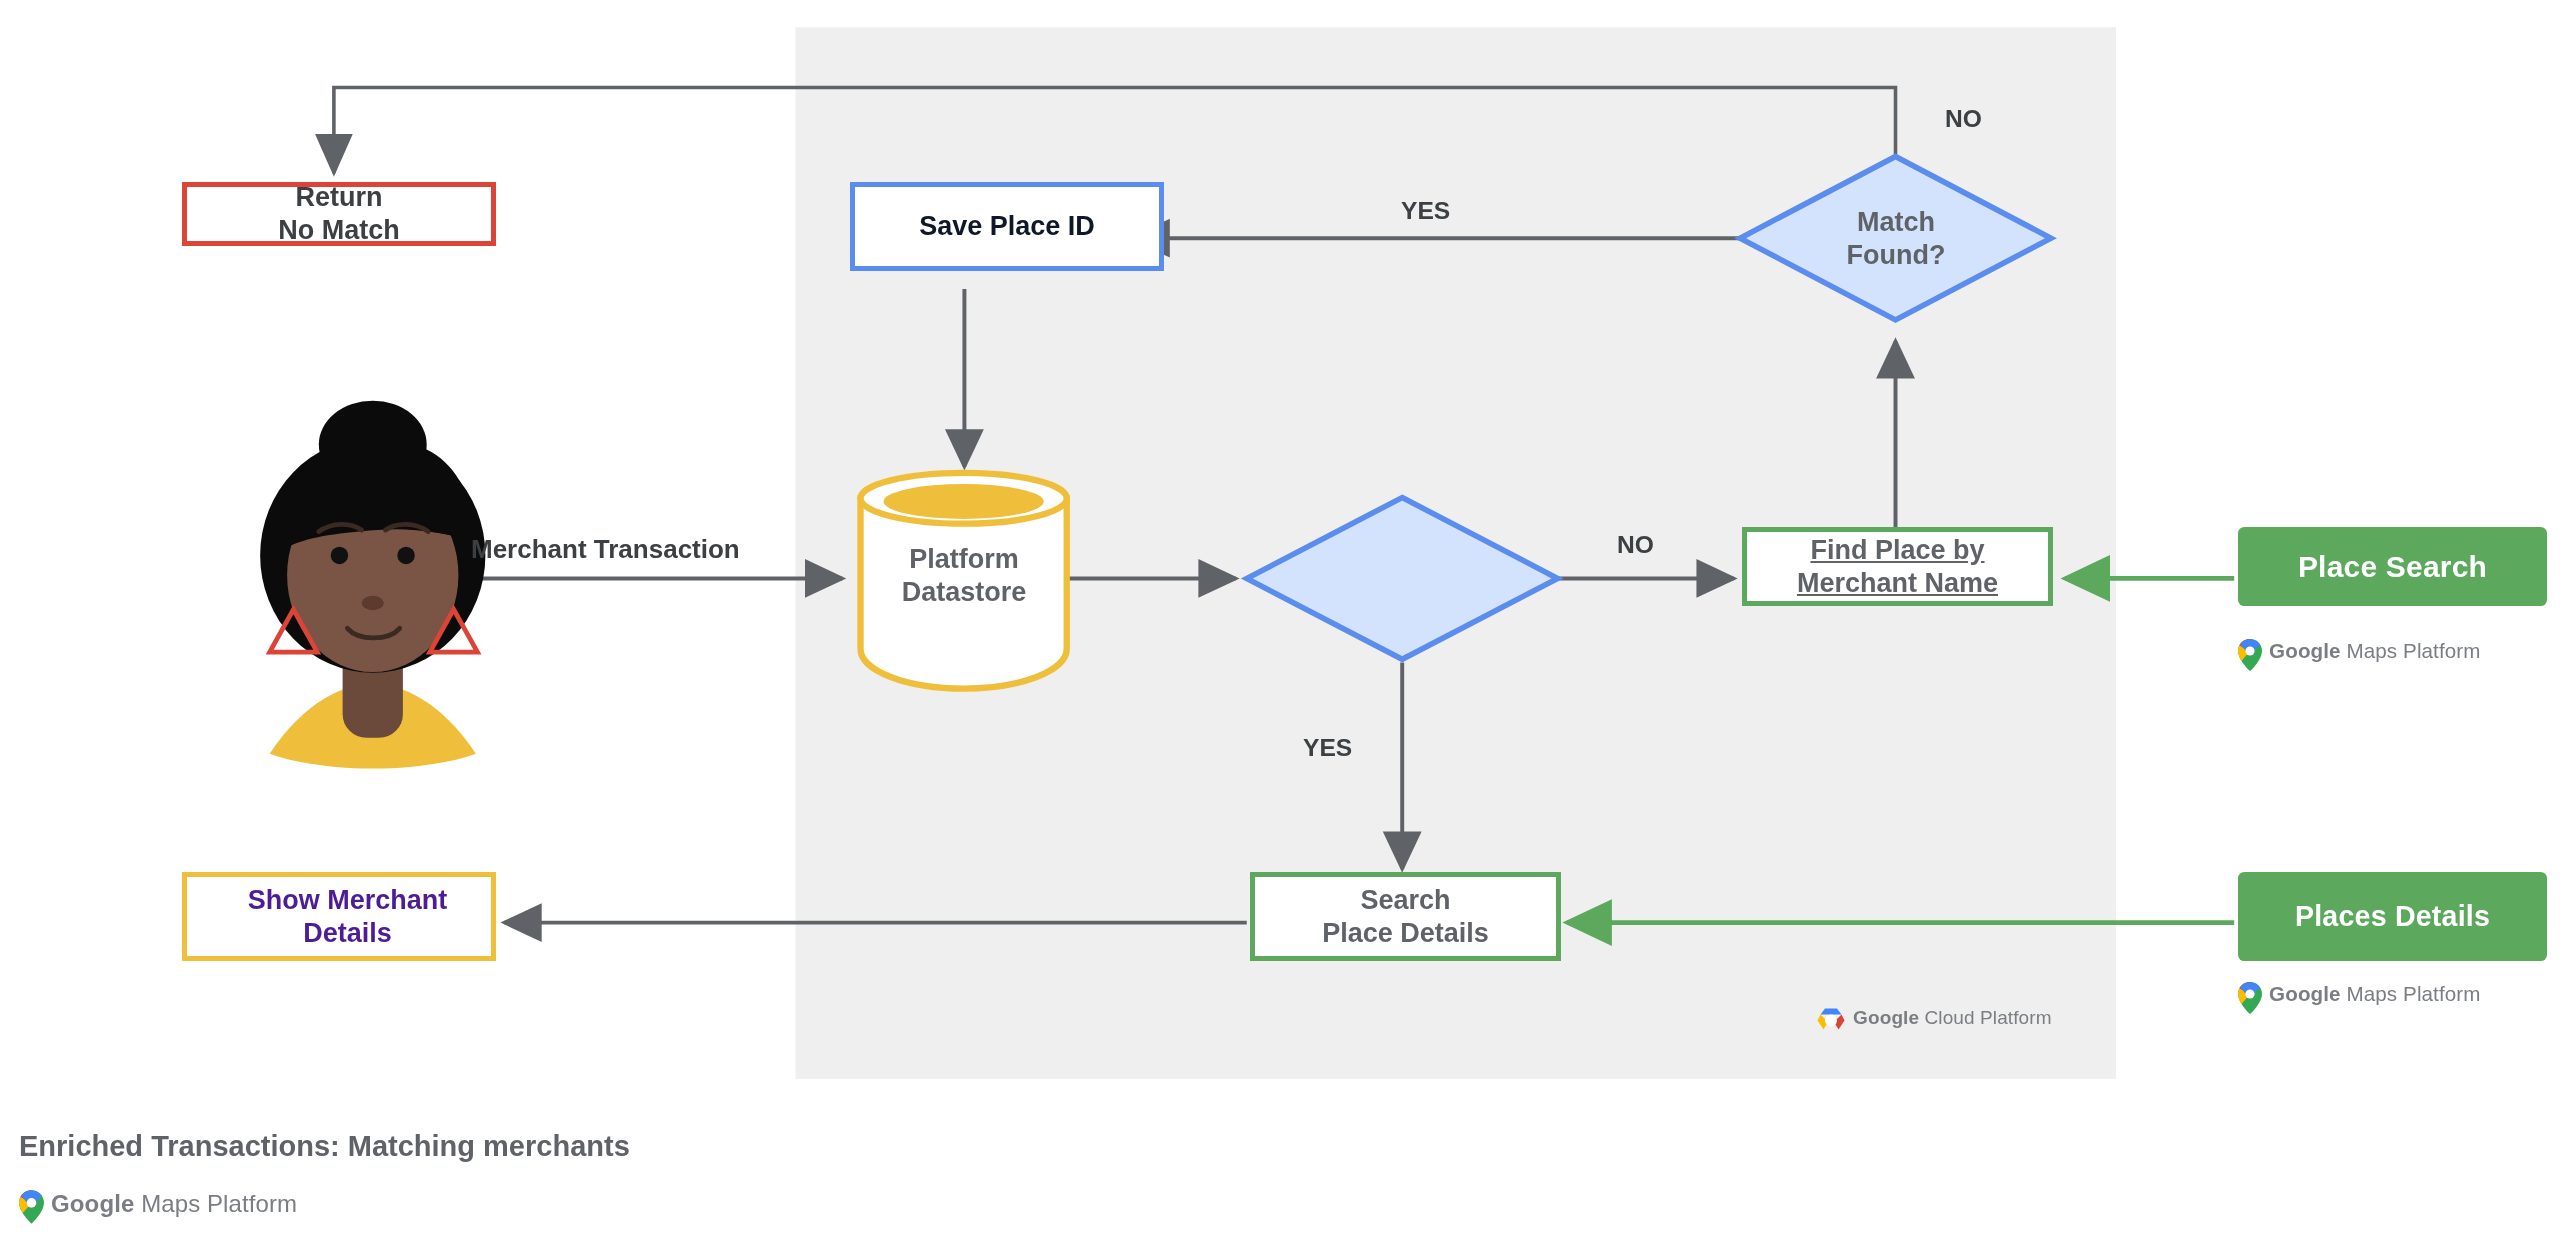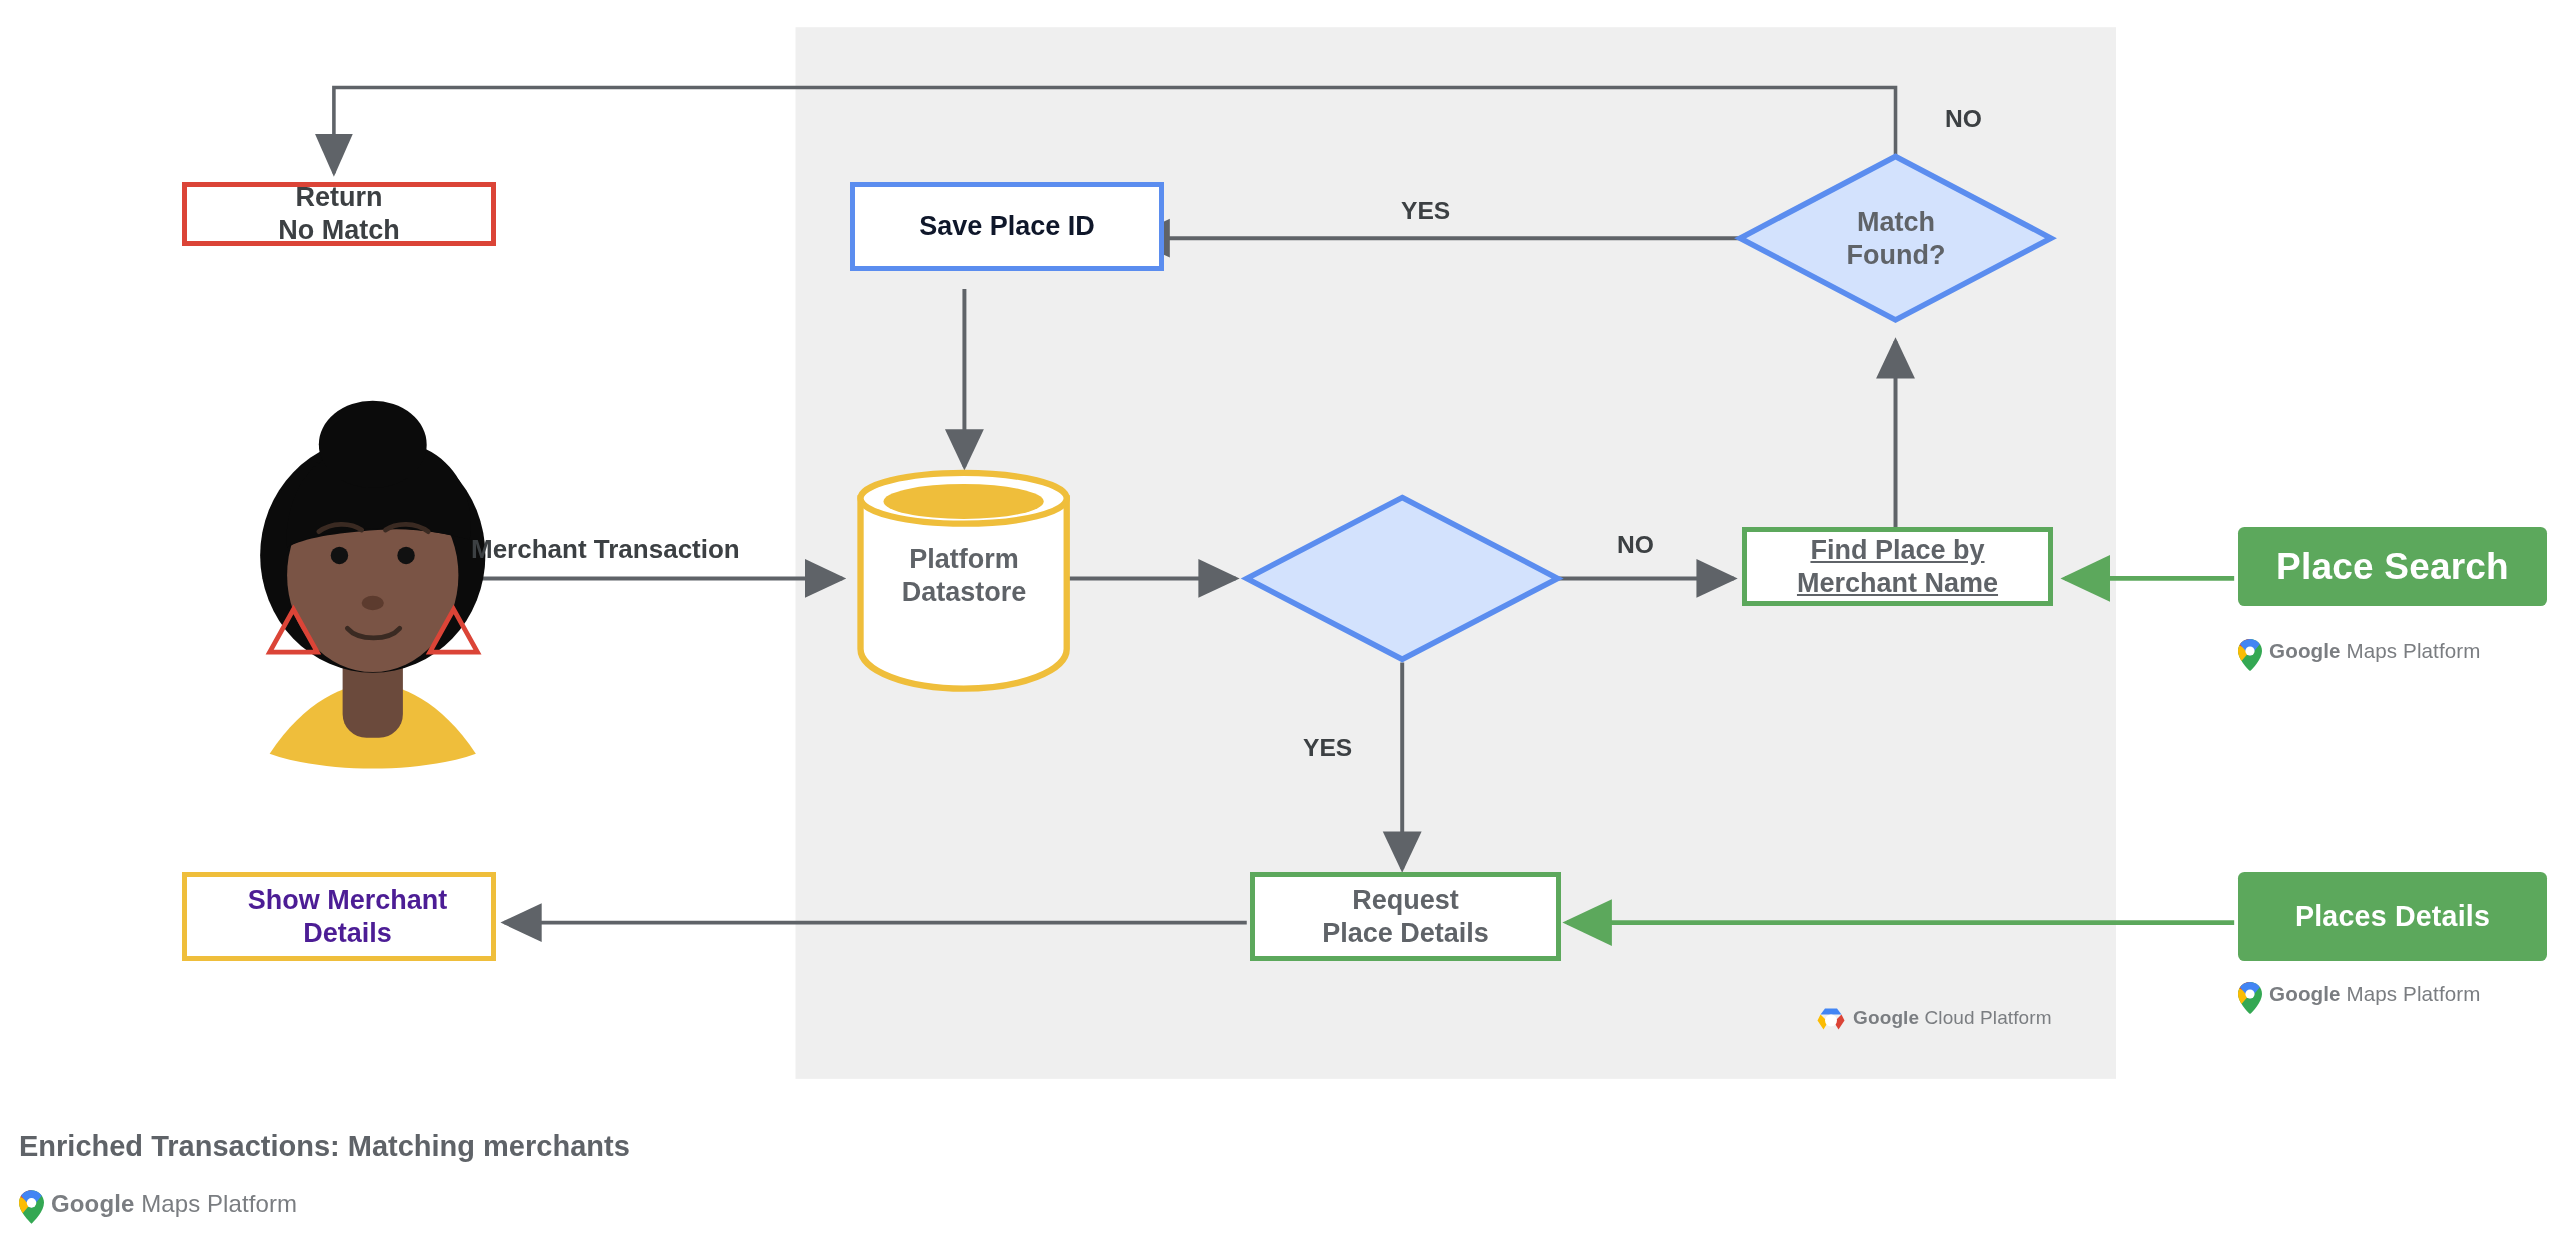--- a/index.html
+++ b/index.html
@@ -196,33 +196,33 @@
 
   <div class="node box box-green" style="left:1742px; top:527px; width:311px; height:79px; font-size:27px;text-decoration:underline;">
     <div>
       <span>Find Place by</span><br>
       <span>Merchant Name</span>
     </div>
   </div>
 
   <div class="node box box-green" style="left:1250px; top:872px; width:311px; height:89px; font-size:27px;">
     <div>
-      <span>Request</span><br>
+      <span>Search</span><br>
       <span>Place Details</span>
     </div>
   </div>
 
   <div class="node box box-amber" style="left:182px; top:872px; width:314px; height:89px; font-size:27px;">
     <div>
       <span>Show Merchant</span><br>
       <span>Details</span>
     </div>
   </div>
 
-  <div class="api-card" style="left:2238px; top:527px; width:309px; height:79px; font-size:37px;">
+  <div class="api-card" style="left:2238px; top:527px; width:309px; height:79px; font-size:30px;">
     <span>Place Search</span>
   </div>
 
   <div class="logo-row" style="left:2238px; top:639px; font-size:20.6px;">
     <svg width="24" height="32" viewBox="0 0 24 32">
       <path d="M12 0 C18.6 0 24 5.4 24 12 C24 20 14.5 30 12 32 C9.5 30 0 20 0 12 C0 5.4 5.4 0 12 0 Z" fill="#34A853"></path>
       <path d="M12 0 C7.4 0 3.4 2.6 1.4 6.4 L12 17 L12 0 Z" fill="#EA4335"></path>
       <path d="M1.4 6.4 C0.5 8.1 0 10 0 12 C0 15.2 1.5 18.7 3.5 21.9 L12 12 L1.4 6.4 Z" fill="#FBBC04"></path>
       <path d="M12 0 C16.1 0 19.7 2.1 21.8 5.2 L12 17 L2 5.2 C4.1 2.1 7.9 0 12 0 Z" fill="#4285F4"></path>
       <circle cx="12" cy="12" r="4.6" fill="#ffffff"></circle>

